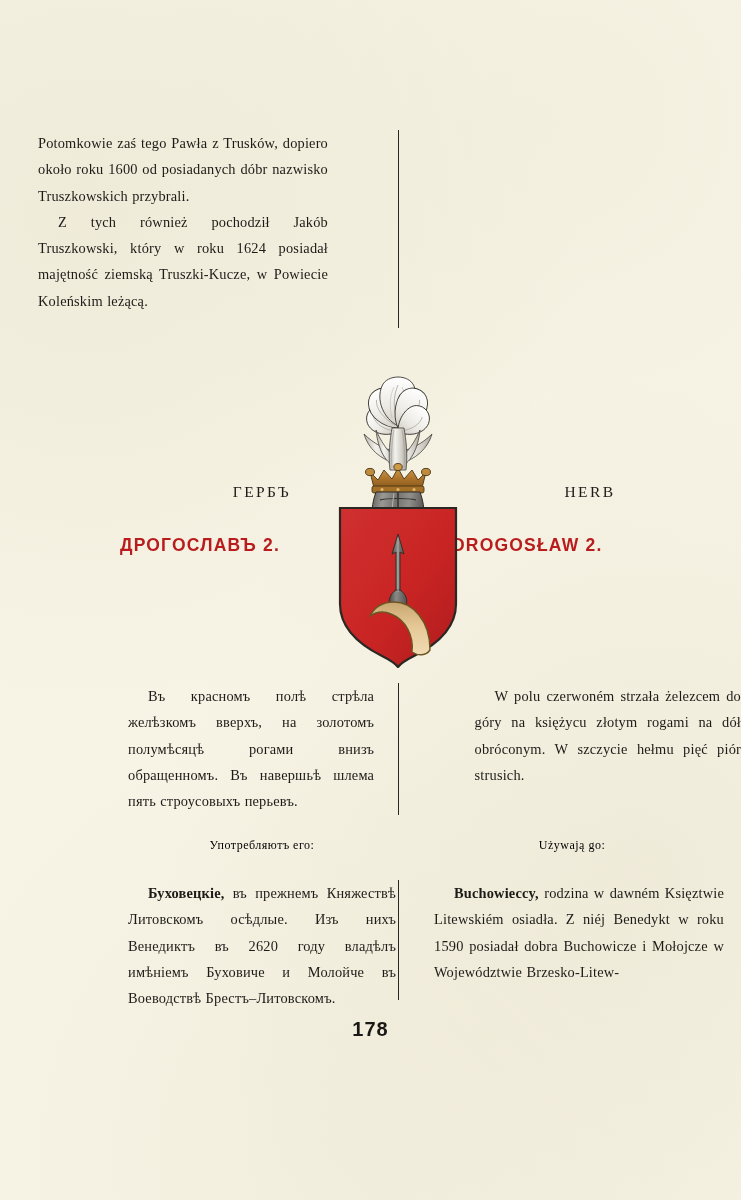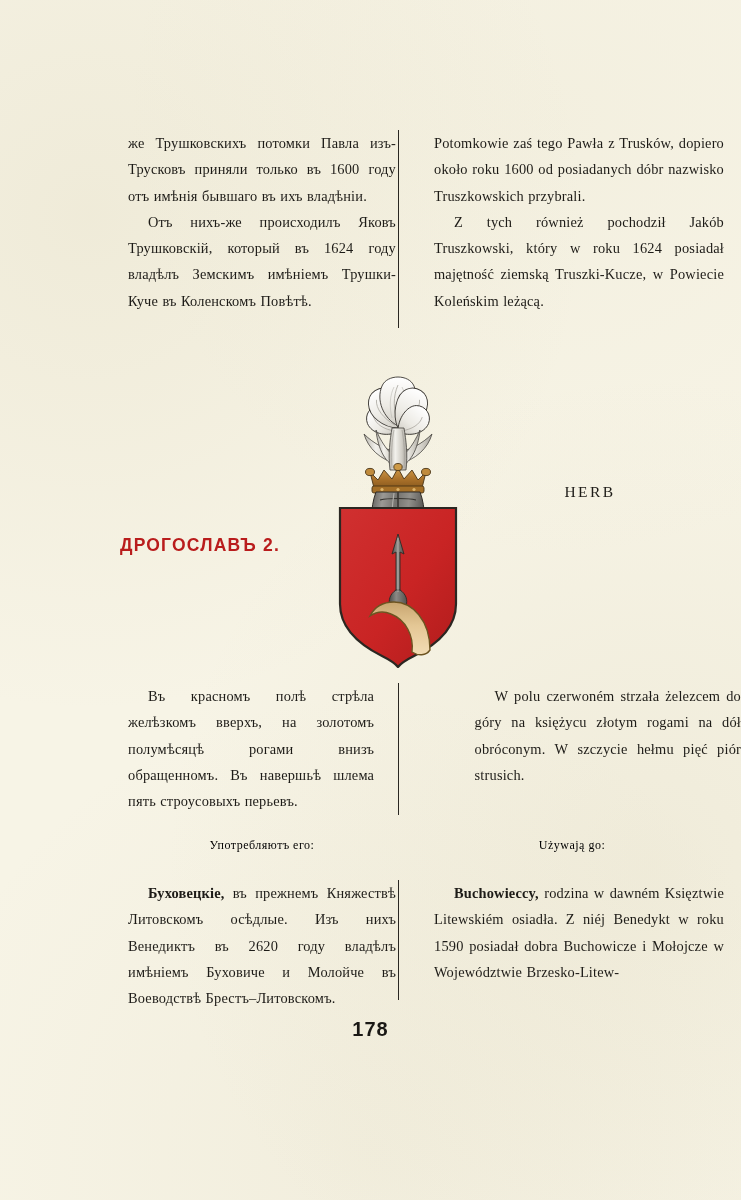--- a/index.html
+++ b/index.html
@@ -126,36 +126,34 @@
 <body>
 
 <div class="page">
   <div class="paper-tex"></div>
 
   <div class="content">
 
     <div class="rule" style="top:130px; height:198px;"></div>
 
     <div class="band" style="left:0; top:130px; width:741px;">
-      <div class="col col-left">
-        <p class="tx">же Трушковскихъ потомки Павла изъ-Трусковъ приняли только въ 1600 году отъ имѣнія бывшаго въ ихъ владѣніи.</p>
-        <p class="tx indent">Отъ нихъ-же происходилъ Яковъ Трушковскій, который въ 1624 году владѣлъ Земскимъ имѣніемъ Трушки-Куче въ Коленскомъ Повѣтѣ.</p>
-      </div>
       <div class="col col-gap"></div>
       <div class="col col-right">
         <p class="tx">Potomkowie zaś tego Pawła z Trusków, dopiero około roku 1600 od posiadanych dóbr nazwisko Truszkowskich przybrali.</p>
         <p class="tx indent">Z tych również pochodził Jakób Truszkowski, który w roku 1624 posiadał majętność ziemską Truszki-Kucze, w Powiecie Koleńskim leżącą.</p>
       </div>
     </div>
 
+    <div class="herb-label" style="left:128px; top:483px; width:268px;">ГЕРБЪ</div>
 
     <div class="herb-label" style="left:456px; top:483px; width:268px;">HERB</div>
 
     <div class="herb-name" style="left:120px; top:535px; width:280px;">ДРОГОСЛАВЪ 2.</div>
 
+    <div class="herb-name" style="left:452px; top:535px; width:280px;">DROGOSŁAW 2.</div>
 
     <div class="arms">
       <svg viewBox="0 0 160 300" width="160" height="300" aria-hidden="true">
         <defs>
           <linearGradient id="gFeather" x1="0" y1="0" x2="0" y2="1">
             <stop offset="0%" stop-color="#ffffff"></stop>
             <stop offset="60%" stop-color="#eceae4"></stop>
             <stop offset="100%" stop-color="#cfccc4"></stop>
           </linearGradient>
           <linearGradient id="gStem" x1="0" y1="0" x2="1" y2="0">

